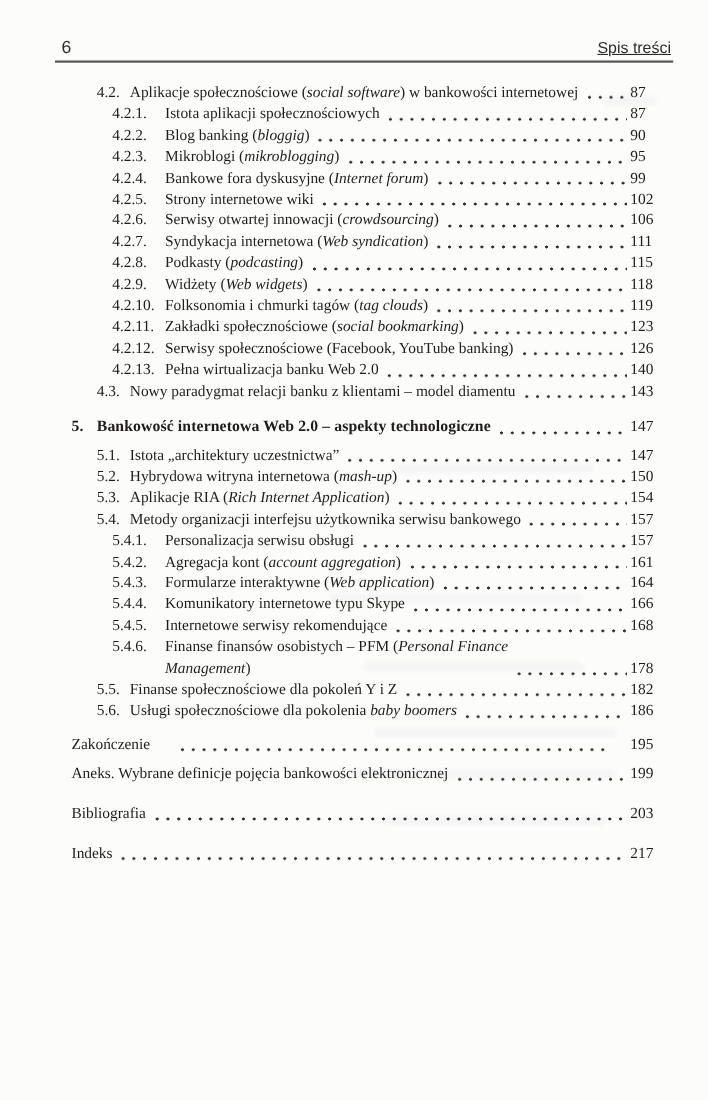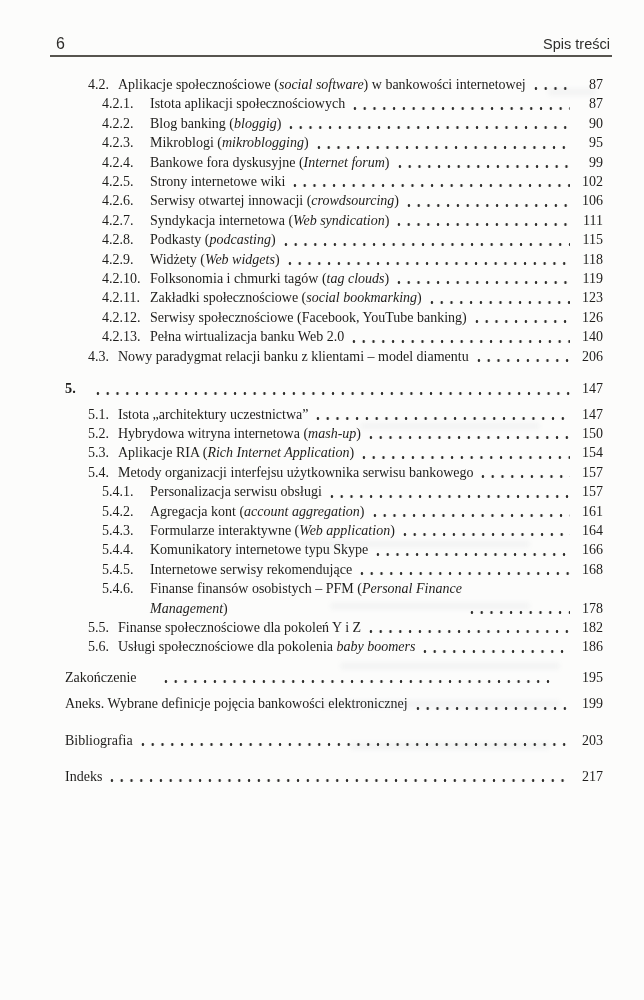--- a/index.html
+++ b/index.html
@@ -14,21 +14,21 @@
     overflow: hidden; background: var(--bg, #fcfcfb);
   }
   
   .hdr {
     position: absolute; top: 36px; left: 56px; right: 34px;
     display: flex; justify-content: space-between; align-items: flex-end;
     font-family: "Liberation Sans", sans-serif;
     color: var(--hdr-ink, #2e2d2b);
   }
   .folio { font-size: 16px; line-height: 16px; }
-  .running { font-size: 14.5px; line-height: 16px; }
+  .running { font-size: 14.5px; line-height: 16px; text-decoration: underline; }
   .rule {
     position: absolute; top: 55px; left: 50px; width: 562px; height: 2px;
     background: var(--rule, #57544f);
   }
   
   #toc {
     position: absolute; top: 75px; left: 65px; width: 538px;
     font-size: 14px; line-height: 19.4px;
   }
   .row { display: flex; align-items: baseline; }
@@ -40,21 +40,21 @@
   .row.chapter .num { width: 23px; }
   .row.bold .num, .row.bold .title { font-weight: bold; font-size: 14.3px; letter-spacing: 0.1px; }
   .title { flex: 0 1 auto; }
   .it { font-style: italic; }
   .leader {
     flex: 1 1 4px; min-width: 4px; align-self: flex-end;
     height: 5px; margin: 0 3px 3px 5px;
     background-image: radial-gradient(circle, var(--dots, #2a2927) 1.05px, rgba(0,0,0,0) 1.55px);
     background-size: 9.8px 5px; background-position: 0 100%; background-repeat: repeat-x;
   }
-  .page { flex: none; width: 30px; text-align: right; align-self: flex-end; font-weight: normal; }
+  .page { flex: none; width: 30px; text-align: left; align-self: flex-end; font-weight: normal; }
   
   .ghost {
     position: absolute; height: 8px; border-radius: 3px;
     background: #76808f; opacity: 0.055; filter: blur(2px);
   }
 </style>
 </head>
 <body style="--bg: #fcfcfb; --ink: #1e1d1b; --hdr-ink: #2e2d2b; --rule: #57544f; --dots: #2a2927;">
 
 <div class="sheet">
@@ -146,24 +146,25 @@
       <div class="row subsection">
         <span class="num">4.2.13.</span>
         <span class="title"><span>Pełna wirtualizacja banku Web 2.0</span></span>
         <span class="leader"></span>
         <span class="page">140</span>
       </div>
       <div class="row section">
         <span class="num">4.3.</span>
         <span class="title"><span>Nowy paradygmat relacji banku z klientami – model diamentu</span></span>
         <span class="leader"></span>
-        <span class="page">206</span>
+        <span class="page">143</span>
       </div>
       <div class="row chapter bold" style="margin-top: 13px; margin-bottom: 6px;">
         <span class="num">5.</span>
+        <span class="title"><span>Bankowość internetowa Web 2.0 – aspekty technologiczne</span></span>
         <span class="leader"></span>
         <span class="page">147</span>
       </div>
       <div class="row section">
         <span class="num">5.1.</span>
         <span class="title"><span>Istota „architektury uczestnictwa”</span></span>
         <span class="leader"></span>
         <span class="page">147</span>
       </div>
       <div class="row section">

